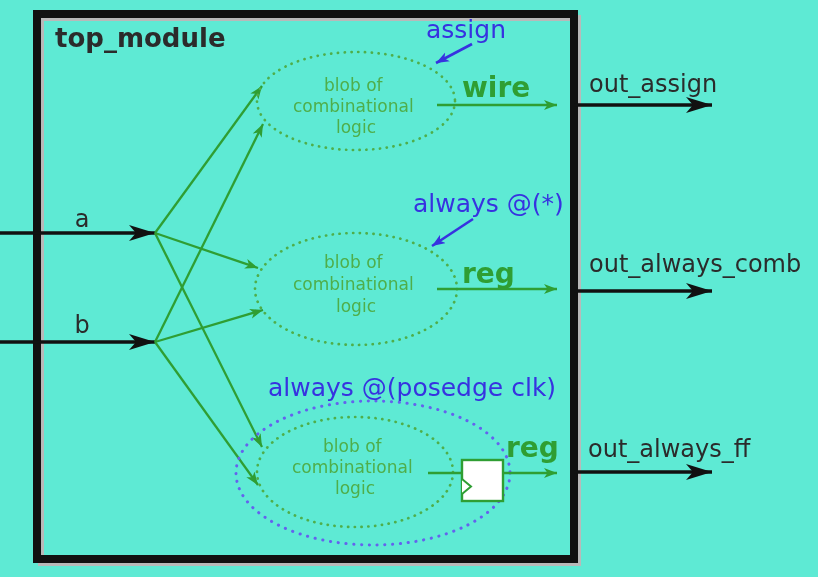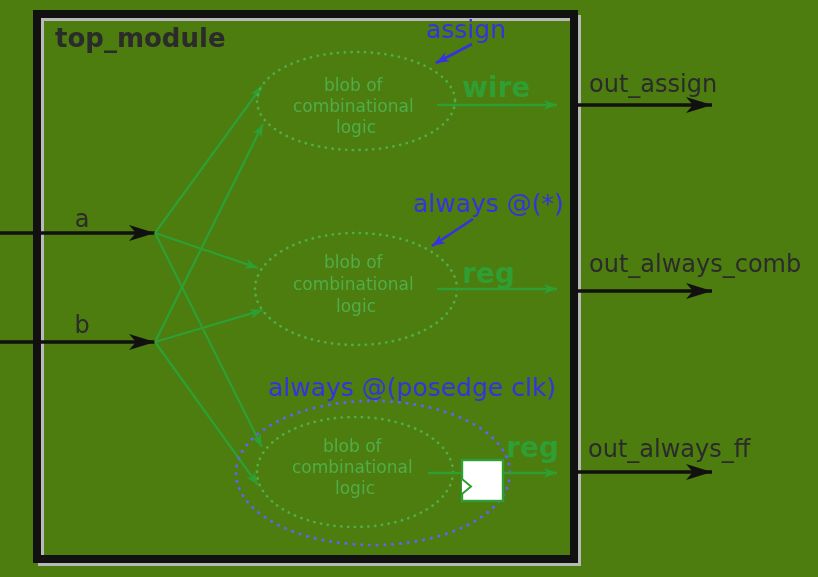--- a/index.html
+++ b/index.html
@@ -1,17 +1,17 @@
 <!DOCTYPE html>
 <html style="--black: #111111; --text_black: #2b2b2b; --green: #2f9e33; --green_light: #4fae4a; --blue: #3732e0; --blue_light: #6462ee; --shadow: #b9b9b9;"><head>
 <meta charset="utf-8">
 <style>
   html,body{margin:0;padding:0;background:#fff;}
   .canvas{
-    width:818px;height:577px;position:relative;background:#4d7c0f;
+    width:818px;height:577px;position:relative;background:#5eead4;
     font-family:"DejaVu Sans", sans-serif;overflow:hidden;
   }
   svg{display:block;}
   
   .t-title{font-size:26px;font-weight:bold;fill:var(--text_black);}
   .t-port{font-size:24px;fill:var(--text_black);}
   .t-signal{font-size:28px;font-weight:bold;fill:var(--green);}
   .t-construct{font-size:25px;fill:var(--blue);}
   .t-blob{font-size:17px;fill:var(--green_light);}
   

